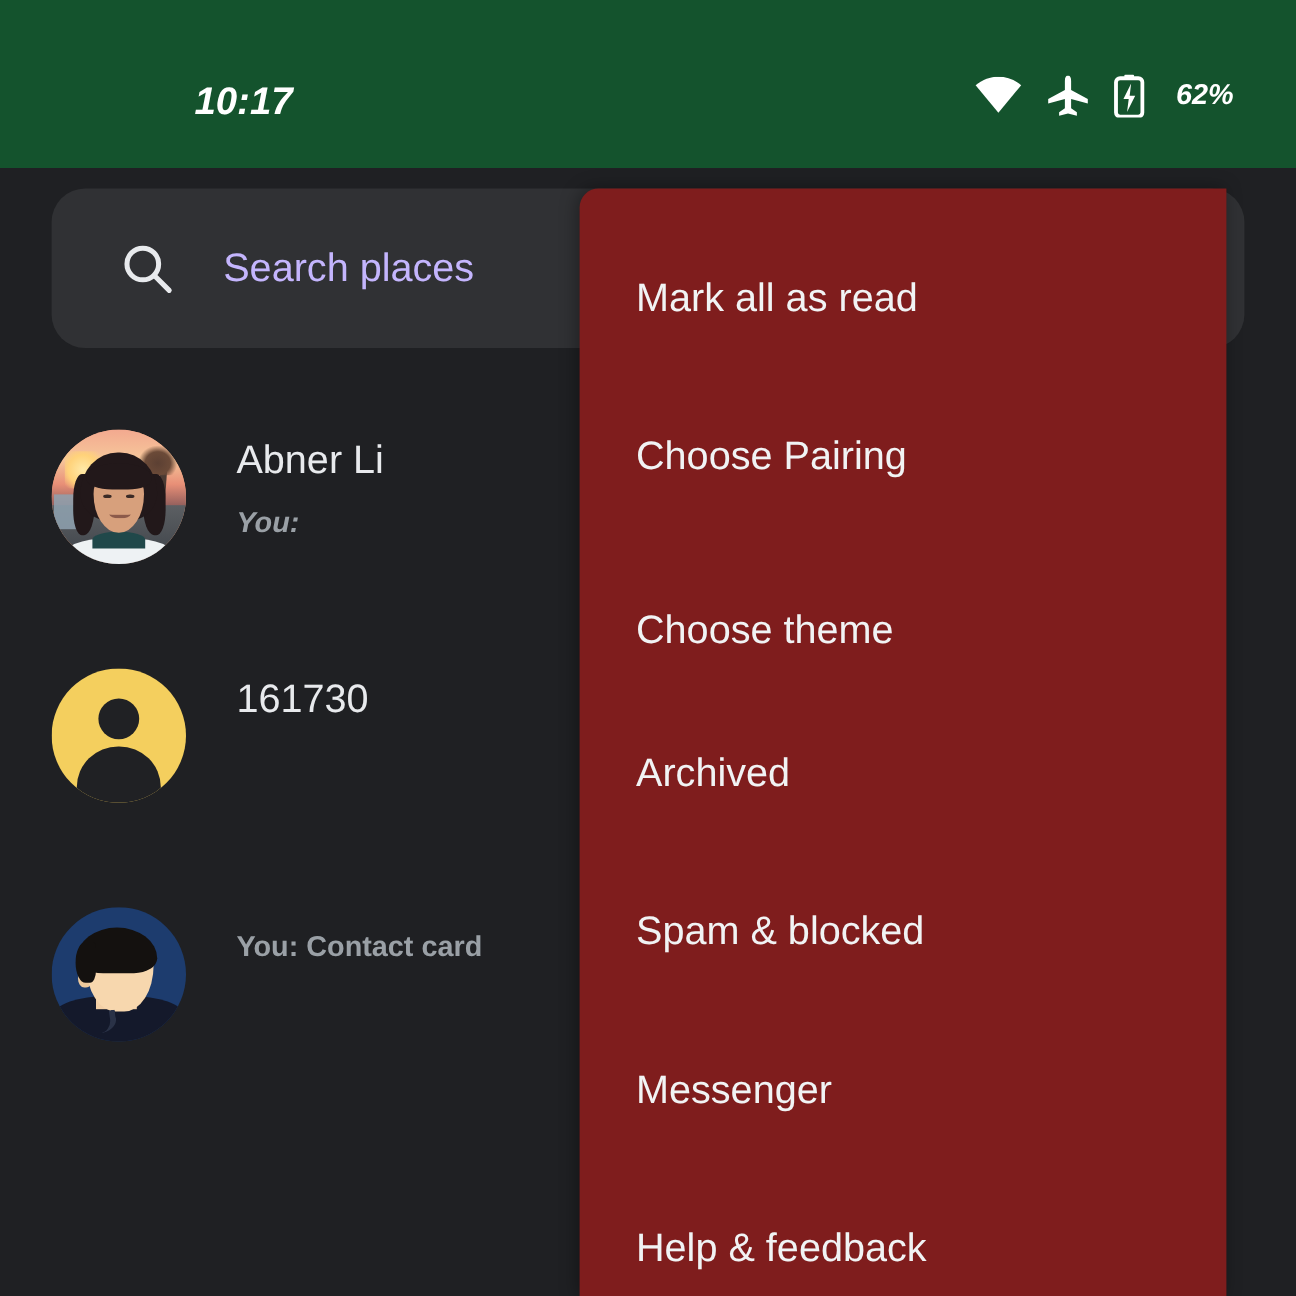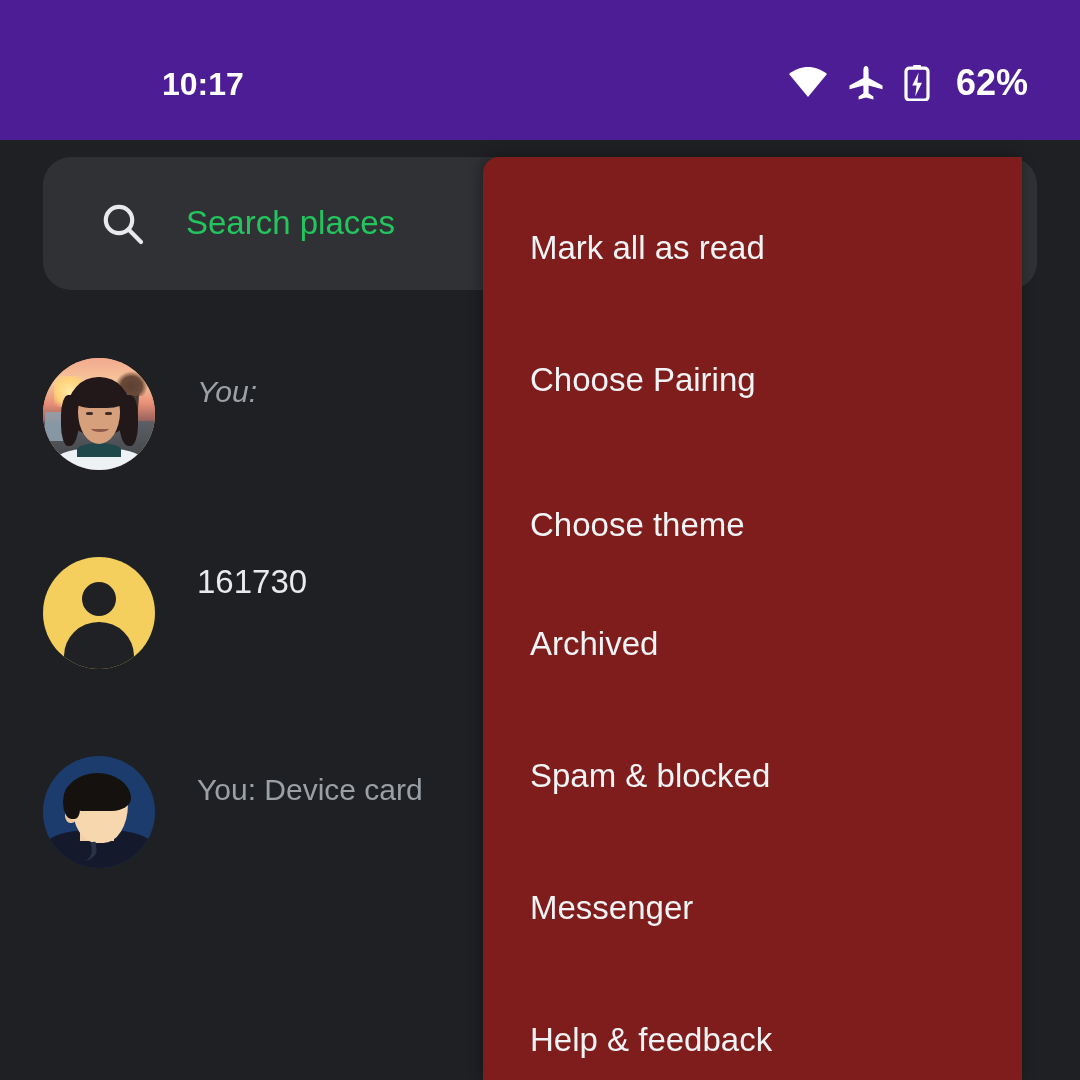--- a/index.html
+++ b/index.html
@@ -8,49 +8,50 @@
     background:#1f2023;
     font-family:"Liberation Sans", sans-serif;
     overflow:hidden;
     position:relative;
     -webkit-font-smoothing:antialiased;
   }
 
   
   #status-bar{
     position:absolute; left:0; top:0; width:1080px; height:140px;
-    background:#4c1d95;
+    background:#14532d;
+    font-style:italic;
   }
   #status-time{
     position:absolute; left:162px; top:66px;
     font-size:32px; font-weight:bold; color:#ffffff;
     letter-spacing:0px;
   }
   #status-icons{
     position:absolute; right:52px; top:62px;
     display:flex; align-items:center; gap:20px;
   }
   .si{ display:flex; align-items:center; }
   #battery-pct{
-    font-size:36px; font-weight:bold; color:#ffffff; margin-left:6px;
+    font-size:24px; font-weight:bold; color:#ffffff; margin-left:6px;
   }
 
   
   #search-bar{
     position:absolute; left:43px; top:157px;
     width:994px; height:133px;
     background:#303134;
     border-radius:28px;
   }
   #search-icon-wrap{
     position:absolute; left:57px; top:44px; width:46px; height:46px;
   }
   #search-placeholder{
     position:absolute; left:143px; top:42px;
-    font-size:33px; color:#22c55e; line-height:48px;
+    font-size:33px; color:#c4b5fd; line-height:48px;
     white-space:nowrap;
   }
 
   
   #conv-list{
     position:absolute; left:0; top:315px; width:1080px;
   }
   .conv-row{
     position:relative; height:199px; width:1080px;
   }
@@ -59,22 +60,23 @@
     width:112px; height:112px; border-radius:50%;
     overflow:hidden;
   }
   .conv-text{
     position:absolute; left:197px; top:46px;
   }
   .conv-name{
     font-size:33px; color:#e8eaed; line-height:44px; white-space:nowrap;
   }
   .conv-sub{
-    font-size:30px; color:#9aa0a6; line-height:42px; white-space:nowrap;
+    font-size:24px; color:#9aa0a6; line-height:42px; white-space:nowrap;
     margin-top:10px;
+    font-weight:bold;
   }
   .conv-sub.italic{ font-style:italic; }
 
   
   .av-photo{ position:absolute; inset:0; background:#e8a07a; }
   .av-photo .sky{
     position:absolute; left:0; top:0; right:0; height:58%;
     background:linear-gradient(180deg,#f3a98f 0%,#f6c79b 38%,#e88f77 70%,#8c5b5a 100%);
   }
   .av-photo .sun{
@@ -253,20 +255,21 @@
           <div class="hair3"></div>
           <div class="hair"></div>
         <div class="face"></div>
           <div class="fringe"></div>
         <div class="eye l"></div>
           <div class="eye r"></div>
           <div class="smile"></div>
       </div>
     </div>
     <div class="conv-text">
+      <div class="conv-name">Abner Li</div>
       <div class="conv-sub italic">You:</div>
     </div>
   </div>
 
   <div class="conv-row">
     <div class="avatar">
       <div class="av-generic">
         <div class="head"></div>
           <div class="body"></div>
       </div>
@@ -282,21 +285,21 @@
         <div class="c-shirt"></div>
           <div class="c-neck"></div>
         <div class="c-ear"></div>
           <div class="c-face"></div>
         <div class="c-hair"></div>
           <div class="c-hair-side"></div>
         <div class="c-collar"></div>
       </div>
     </div>
     <div class="conv-text">
-      <div class="conv-sub">You: Device card</div>
+      <div class="conv-sub">You: Contact card</div>
     </div>
   </div>
 
 </div>
 
 <div id="overflow-menu">
   <div class="menu-item" style="top:25px">
       <span>Mark all as read</span>
     </div>
   <div class="menu-item" style="top:157px">

